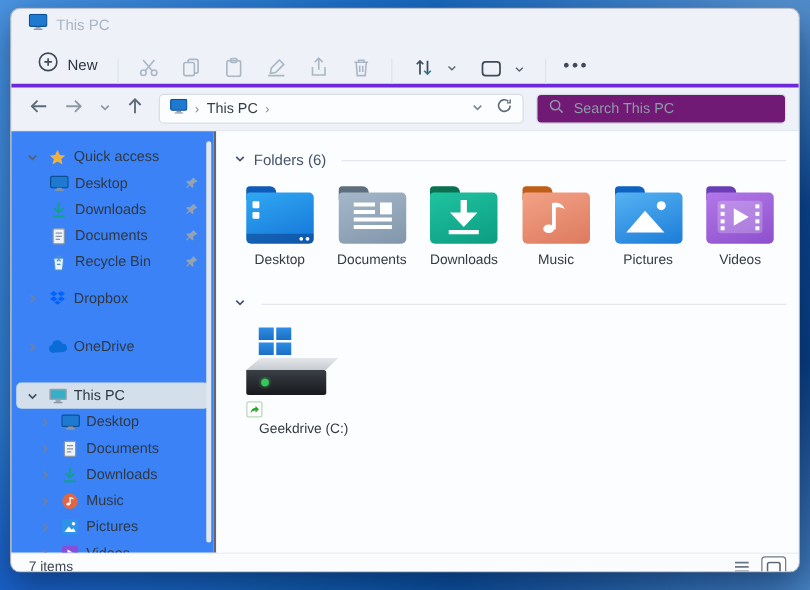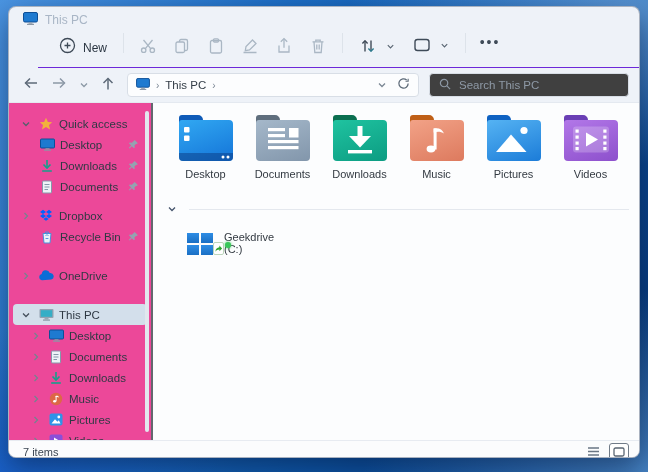--- a/index.html
+++ b/index.html
@@ -10,41 +10,41 @@
       radial-gradient(80% 70% at 100% 100%, rgba(110,185,255,.6), rgba(110,185,255,0) 55%),
       radial-gradient(60% 50% at 0% 100%, rgba(25,95,200,.9), rgba(25,95,200,0) 60%),
       linear-gradient(118deg,#4b95e2 0%,#1d6fc6 32%,#0e57a8 62%,#093f84 88%,#072f66 100%);}
   .window{position:absolute;left:8px;top:6px;width:632px;height:452px;background:#eef2f8;
     border-radius:8px;border:1px solid rgba(40,60,90,.35);box-shadow:0 10px 28px rgba(0,10,40,.45);
     overflow:hidden;box-sizing:border-box;}
   
   .titlebar{height:26px;display:flex;align-items:center;padding-left:14px;gap:7px;}
   .title-text{font-size:12px;color:#a9b6c6;}
   
-  .toolbar{height:34px;display:flex;align-items:flex-start;padding:0 12px;border-bottom:1px solid #6d28d9;margin-left:29px;}
+  .toolbar{height:34px;display:flex;align-items:flex-end;padding:0 12px;border-bottom:3px solid #6d28d9;}
   .tb-btn{display:flex;align-items:center;gap:7px;padding:4px 9px;border-radius:4px;cursor:default;}
   .tb-new-label{font-size:12px;color:#2b3642;}
   .tb-sep{width:1px;height:20px;background:#dde3ea;margin:0 7px;}
   .tb-ico{width:34px;display:flex;justify-content:center;align-items:center;padding:4px 0;border-radius:4px;}
   .chev-mini{margin-left:2px;}
   .dots{letter-spacing:2px;font-size:14px;color:#3f4b58;line-height:10px;padding-bottom:6px;}
   
   .addressbar{height:34px;display:flex;align-items:center;padding:0 10px 0 14px;border-bottom:1px solid #e4e9f0;gap:10px;}
   .nav-group{display:flex;align-items:center;gap:12px;margin-right:2px;}
   .crumb-box{flex:0 0 auto;width:292px;height:24px;border:1px solid #d8dee6;background:#fcfdfe;border-radius:4px;
     display:flex;align-items:center;padding:0 8px;gap:6px;box-sizing:border-box;}
   .crumb-text{font-size:11.5px;color:#333d47;}
   .crumb-sep{font-size:10px;color:#7b8794;}
   .crumb-right{margin-left:auto;display:flex;align-items:center;gap:10px;}
-  .search-box{margin-left:auto;width:216px;height:24px;border:1px solid #d8dee6;background:#404040;border-radius:4px;
+  .search-box{margin-left:auto;width:216px;height:24px;border:1px solid #d8dee6;background:#701a75;border-radius:4px;
     display:flex;align-items:center;padding:0 9px;gap:8px;box-sizing:border-box;}
   .search-text{font-size:11.5px;color:#8e99a6;}
   
   .bodyrow{display:flex;height:337px;}
-  .sidebar{position:relative;width:142px;background:#ec4899;padding-top:8px;box-sizing:border-box;overflow:hidden;}
+  .sidebar{position:relative;width:162px;background:#3b82f6;padding-top:8px;box-sizing:border-box;overflow:hidden;}
   .sidebar::after{content:"";position:absolute;right:2px;top:8px;bottom:8px;width:4px;border-radius:2px;background:#e2e7ee;}
   .splitter{width:2px;background:#63686e;}
   .content{flex:1;background:#fcfdfe;padding:0 10px 0 14px;overflow:hidden;}
   
   .srow{display:flex;align-items:center;height:21px;padding-left:6px;gap:5px;border-radius:4px;margin:0 4px;}
   .srow.sel{background:#d3dfeb;}
   .slabel{font-size:11.5px;color:#2f3944;white-space:nowrap;}
   .chevslot{width:14px;display:flex;justify-content:center;}
   .icoslot{width:16px;height:16px;display:flex;align-items:center;justify-content:center;}
   .ind1{padding-left:26px;}
@@ -63,21 +63,21 @@
   .ftab{position:absolute;left:1px;top:0;width:24px;height:11px;border-radius:3px 5px 0 0;}
   .fbody{position:absolute;left:1px;top:5px;width:54px;height:41px;border-radius:3px 4px 4px 4px;overflow:hidden;}
   .fbody svg{position:absolute;left:0;top:0;}
   .f-desktop .ftab{background:#0f5bb8;} .f-desktop .fbody{background:linear-gradient(160deg,#31a8f2,#1474d8);}
   .f-docs .ftab{background:#5f6e7d;} .f-docs .fbody{background:linear-gradient(160deg,#a5b8ca,#8296ab);}
   .f-down .ftab{background:#0b6f50;} .f-down .fbody{background:linear-gradient(160deg,#1fc3a0,#0c9c82);}
   .f-music .ftab{background:#bf5f17;} .f-music .fbody{background:linear-gradient(160deg,#f2a287,#dd7a5e);}
   .f-pics .ftab{background:#0f62c2;} .f-pics .fbody{background:linear-gradient(160deg,#55b3f3,#1c7cd8);}
   .f-vids .ftab{background:#6a3fb5;} .f-vids .fbody{background:linear-gradient(160deg,#b277e8,#8d50cc);}
   
-  .drive-tile{width:92px;margin-left:6px;margin-top:8px;display:flex;flex-direction:row;padding:2px 4px 4px;border-radius:4px;align-items:flex-end;}
+  .drive-tile{width:92px;margin-left:6px;margin-top:8px;display:flex;flex-direction:column;padding:2px 4px 4px;border-radius:4px;}
   .win-logo{display:grid;grid-template-columns:12px 12px;grid-template-rows:10px 10px;gap:2px;margin-left:10px;}
   .win-logo span{background:linear-gradient(180deg,#2e8de5,#1a6fc4);}
   .drive-top{width:74px;height:10px;margin-top:2px;background:linear-gradient(#e6e9ec,#c6cbd1);
     clip-path:polygon(16% 0,100% 0,86% 100%,0 100%);}
   .drive-front{position:relative;width:64px;height:20px;background:linear-gradient(180deg,#3a3f46,#17191d);border-radius:0 2px 2px 2px;}
   .led{position:absolute;left:12px;top:7px;width:6px;height:6px;border-radius:50%;background:#39c75a;box-shadow:0 0 3px #39c75a;}
   .drive-badge{width:13px;height:13px;margin-top:5px;background:#fff;border:1px solid #bcd6bc;border-radius:2px;
     display:flex;align-items:center;justify-content:center;box-sizing:border-box;}
   .drive-label{font-size:11px;color:#333a42;margin-top:3px;align-self:center;}
   
@@ -297,48 +297,48 @@
                 <path d="M4.5 4.5h5M4.5 7h5M4.5 9.5h3.5" stroke="#8598ab" stroke-width="1"></path>
               </svg>
             </span>
           <span class="slabel">Documents</span>
           <span class="pin">
               <svg width="12" height="12" viewBox="0 0 14 14">
                 <path d="M9 1.2 12.8 5l-2.6 1-1.5 1.5.4 2.4-1 1-2.5-2.5L3 11l-.8-.8 2.6-2.6L2.3 5.1l1-1 2.4.4L7.2 3z" fill="#95a2b0"></path>
               </svg>
             </span>
         </div>
-        <div class="srow mt8">
-          <span class="chevslot">
-              <svg width="10" height="10" viewBox="0 0 10 10" fill="none" stroke="#76828f" stroke-width="1.3">
-                <path d="M3.5 2 6.5 5 3.5 8"></path>
-              </svg>
-            </span>
-          <span class="icoslot">
-              <svg width="14" height="13" viewBox="0 0 14 13" fill="#0062ff">
-                <path d="M4 .8 7 2.9 4 5 1 2.9zM10 .8 13 2.9 10 5 7 2.9zM4 5 7 7.1 4 9.2 1 7.1zM10 5 13 7.1 10 9.2 7 7.1zM4.3 9.9 7 11.7l2.7-1.8L7 8.3z"></path>
-              </svg>
-            </span>
-          <span class="slabel">Dropbox</span>
-        </div>
-
         <div class="srow ind1">
           <span class="icoslot">
               <svg width="14" height="14" viewBox="0 0 14 14">
                 <path d="M5.3 3.5 5.6 2h2.8l.3 1.5" fill="none" stroke="#4a90d9"></path>
                 <path d="M3 3.5h8L10 13H4Z" fill="#eaf2fa" stroke="#4a90d9"></path>
                 <path d="M5.5 6l1.5-1.5L8.5 6M5.6 8.5h2.8" stroke="#4a90d9" fill="none" stroke-width=".9"></path>
               </svg>
             </span>
           <span class="slabel">Recycle Bin</span>
           <span class="pin">
               <svg width="12" height="12" viewBox="0 0 14 14">
                 <path d="M9 1.2 12.8 5l-2.6 1-1.5 1.5.4 2.4-1 1-2.5-2.5L3 11l-.8-.8 2.6-2.6L2.3 5.1l1-1 2.4.4L7.2 3z" fill="#95a2b0"></path>
               </svg>
             </span>
+        </div>
+
+        <div class="srow mt8">
+          <span class="chevslot">
+              <svg width="10" height="10" viewBox="0 0 10 10" fill="none" stroke="#76828f" stroke-width="1.3">
+                <path d="M3.5 2 6.5 5 3.5 8"></path>
+              </svg>
+            </span>
+          <span class="icoslot">
+              <svg width="14" height="13" viewBox="0 0 14 13" fill="#0062ff">
+                <path d="M4 .8 7 2.9 4 5 1 2.9zM10 .8 13 2.9 10 5 7 2.9zM4 5 7 7.1 4 9.2 1 7.1zM10 5 13 7.1 10 9.2 7 7.1zM4.3 9.9 7 11.7l2.7-1.8L7 8.3z"></path>
+              </svg>
+            </span>
+          <span class="slabel">Dropbox</span>
         </div>
         <div class="srow mt6">
           <span class="chevslot">
               <svg width="10" height="10" viewBox="0 0 10 10" fill="none" stroke="#76828f" stroke-width="1.3">
                 <path d="M3.5 2 6.5 5 3.5 8"></path>
               </svg>
             </span>
           <span class="icoslot">
               <svg width="16" height="11" viewBox="0 0 16 11">
                 <path d="M4.2 10.2a3.2 3.2 0 0 1-.5-6.3A4.2 4.2 0 0 1 11.8 3a3.4 3.4 0 0 1 1.5 6.6z" fill="#0a6cd6"></path>
@@ -452,20 +452,27 @@
               </svg>
             </span>
           <span class="slabel">Videos</span>
         </div>
       </div>
 
       <div class="splitter"></div>
 
       <div class="content">
 
+        <div class="section-h">
+          <span><svg width="10" height="10" viewBox="0 0 10 10" fill="none" stroke="#44536b" stroke-width="1.3">
+                <path d="M2 3.5 5 6.5 8 3.5"></path>
+              </svg></span>
+          <span class="section-title">Folders (6)</span>
+          <span class="hline"></span>
+        </div>
 
         <div class="fgrid">
           <div class="tile">
             <div class="fico f-desktop">
               <div class="ftab"></div>
               <div class="fbody">
                   <svg width="54" height="41" viewBox="0 0 54 41">
                     <rect x="5" y="7" width="5.5" height="5.5" rx="1" fill="#fff"></rect>
                     <rect x="5" y="15.5" width="5.5" height="5.5" rx="1" fill="#fff"></rect>
                     <rect x="0" y="33" width="54" height="8" fill="rgba(9,58,130,.5)"></rect>

